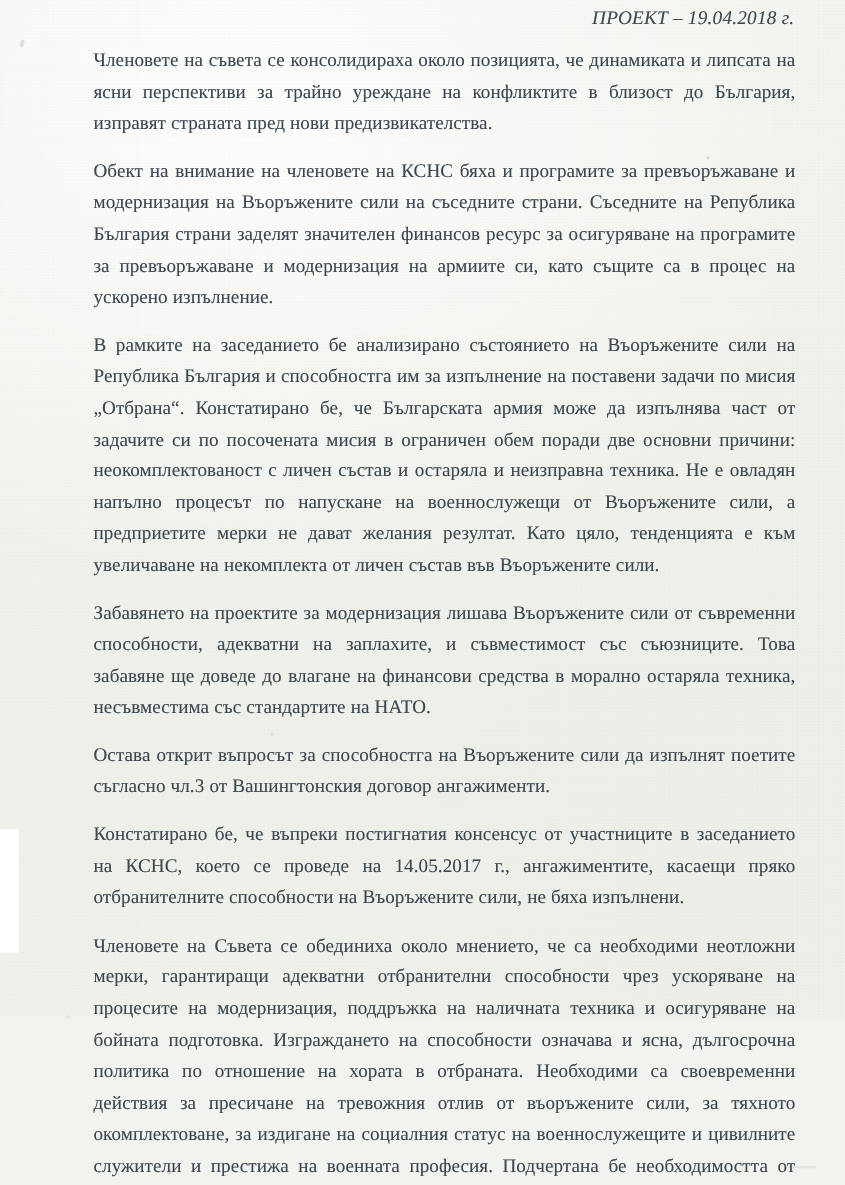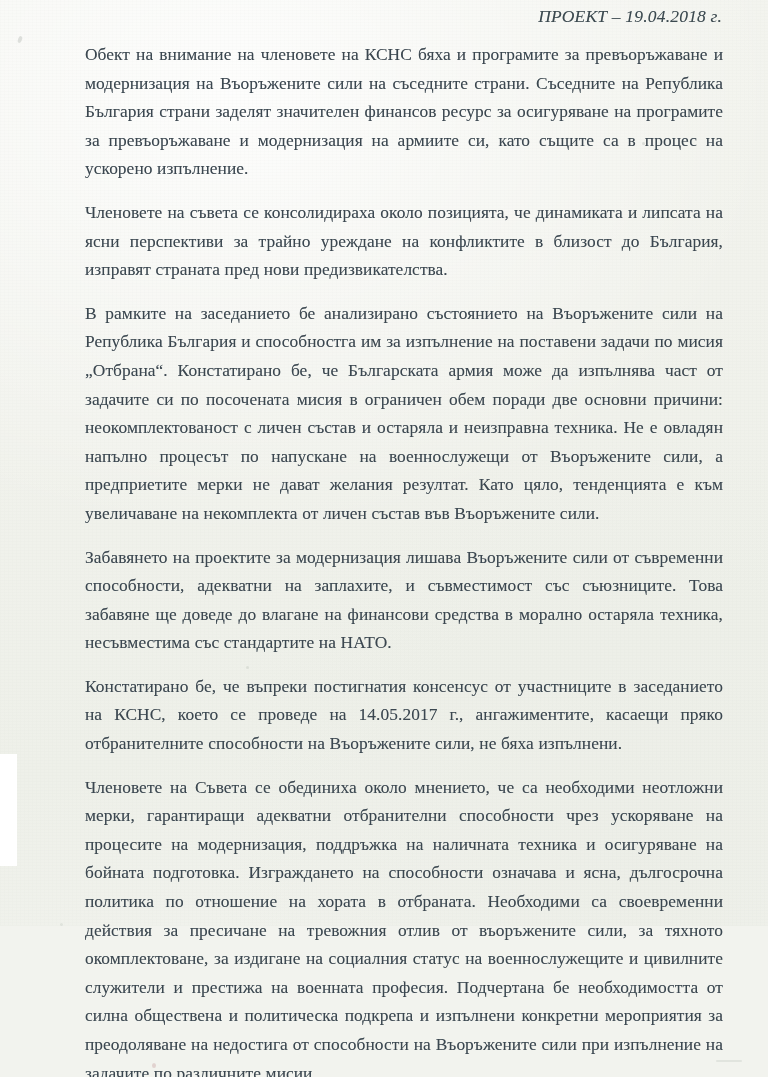--- a/index.html
+++ b/index.html
@@ -117,21 +117,22 @@
   <div class="speck s1"></div>
   <div class="speck s2"></div>
   <div class="speck s3"></div>
   <div class="speck s4"></div>
   <div class="speck s5"></div>
   <div class="speck s6"></div>
 
   <div class="doc-header">ПРОЕКТ – 19.04.2018 г.</div>
 
   <div class="text-column">
+    <p class="para">Членовете на съвета се консолидираха около позицията, че динамиката и липсата на ясни перспективи за трайно уреждане на конфликтите в близост до България, изправят страната пред нови предизвикателства.</p>
     <p class="para">Обект на внимание на членовете на КСНС бяха и програмите за превъоръжаване и модернизация на Въоръжените сили на съседните страни. Съседните на Република България страни заделят значителен финансов ресурс за осигуряване на програмите за превъоръжаване и модернизация на армиите си, като същите са в процес на ускорено изпълнение.</p>
-    <p class="para">Членовете на съвета се консолидираха около позицията, че динамиката и липсата на ясни перспективи за трайно уреждане на конфликтите в близост до България, изправят страната пред нови предизвикателства.</p>
     <p class="para">В рамките на заседанието бе анализирано състоянието на Въоръжените сили на Република България и способностга им за изпълнение на поставени задачи по мисия „Отбрана“. Констатирано бе, че Българската армия може да изпълнява част от задачите си по посочената мисия в ограничен обем поради две основни причини: неокомплектованост с личен състав и остаряла и неизправна техника. Не е овладян напълно процесът по напускане на военнослужещи от Въоръжените сили, а предприетите мерки не дават желания резултат. Като цяло, тенденцията е към увеличаване на некомплекта от личен състав във Въоръжените сили.</p>
     <p class="para">Забавянето на проектите за модернизация лишава Въоръжените сили от съвременни способности, адекватни на заплахите, и съвместимост със съюзниците. Това забавяне ще доведе до влагане на финансови средства в морално остаряла техника, несъвместима със стандартите на НАТО.</p>
+    <p class="para">Остава открит въпросът за способностга на Въоръжените сили да изпълнят поетите съгласно чл.3 от Вашингтонския договор ангажименти.</p>
     <p class="para">Констатирано бе, че въпреки постигнатия консенсус от участниците в заседанието на КСНС, което се проведе на 14.05.2017 г., ангажиментите, касаещи пряко отбранителните способности на Въоръжените сили, не бяха изпълнени.</p>
     <p class="para">Членовете на Съвета се обединиха около мнението, че са необходими неотложни мерки, гарантиращи адекватни отбранителни способности чрез ускоряване на процесите на модернизация, поддръжка на наличната техника и осигуряване на бойната подготовка. Изграждането на способности означава и ясна, дългосрочна политика по отношение на хората в отбраната. Необходими са своевременни действия за пресичане на тревожния отлив от въоръжените сили, за тяхното окомплектоване, за издигане на социалния статус на военнослужещите и цивилните служители и престижа на военната професия. Подчертана бе необходимостта от силна обществена и политическа подкрепа и изпълнени конкретни мероприятия за преодоляване на недостига от способности на Въоръжените сили при изпълнение на задачите по различните мисии.</p>
   </div>
 
 </div>
 
 </body></html>

